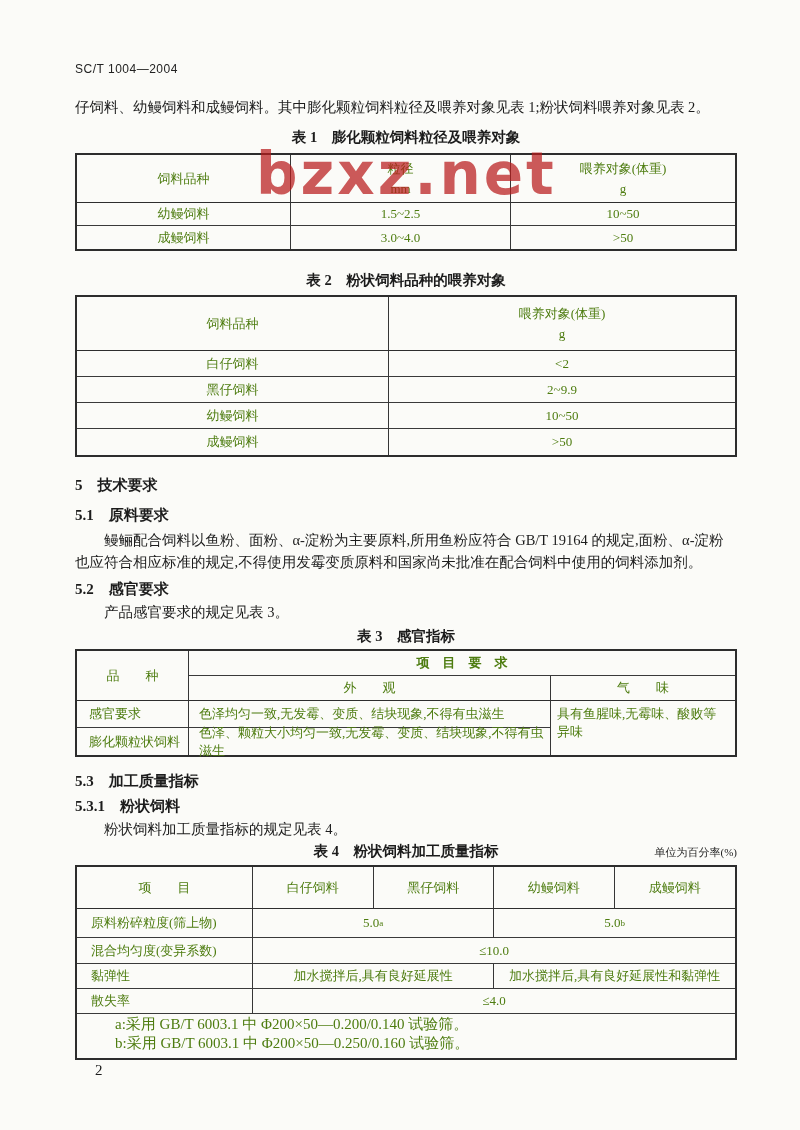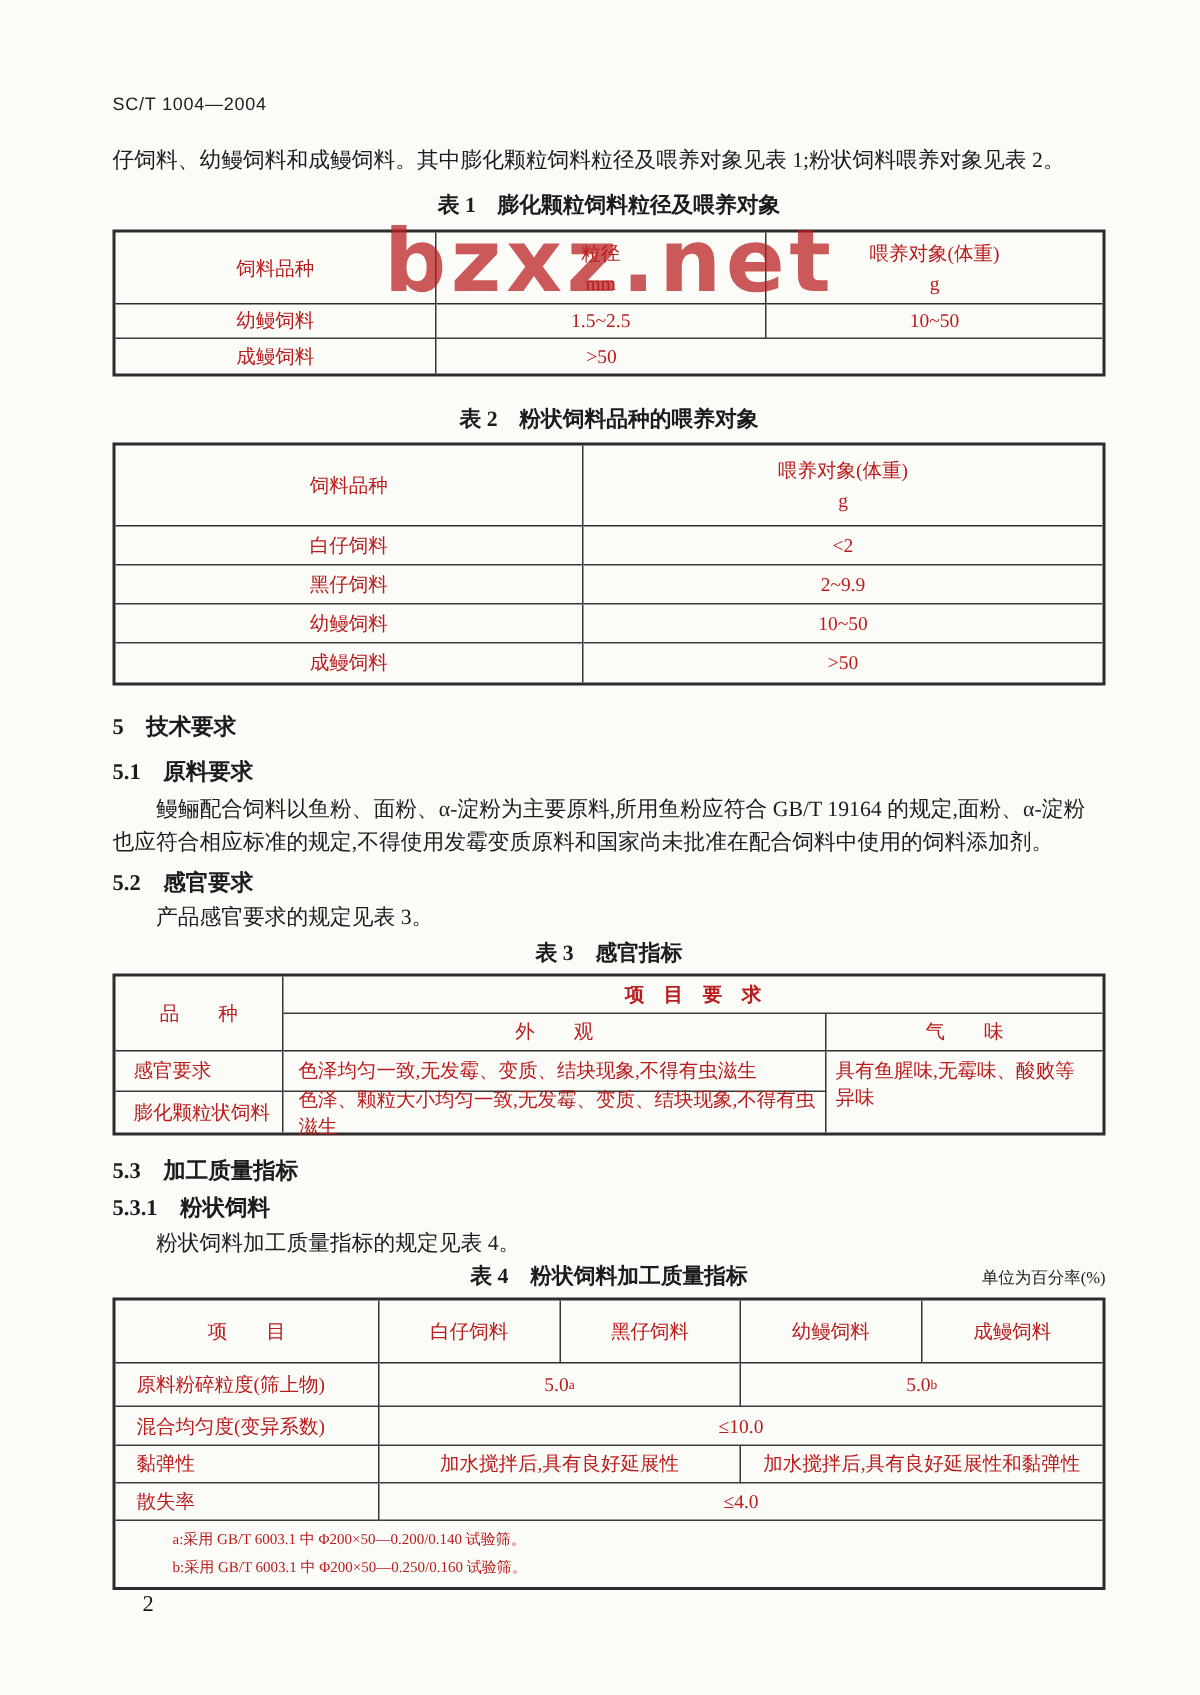--- a/index.html
+++ b/index.html
@@ -14,21 +14,21 @@
   }
   .content { position:absolute; left:75px; top:0; width:662px; }
 
   .doc-code { margin-top:62px; font-family:"Liberation Sans","DejaVu Sans",sans-serif; font-size:12px; letter-spacing:0.5px; color:#222; }
   .para { font-size:14.5px; line-height:22px; }
   .intro { margin-top:20px; }
   .indent { text-indent:2em; }
   .heading { font-weight:bold; font-size:15px; line-height:20px; }
   .tbl-title { text-align:center; font-weight:bold; font-size:14.5px; line-height:19px; }
 
-  .tbl { display:grid; border:2px solid #2d2d2d; font-size:13px; color:#b91c1c; background:transparent; }
+  .tbl { display:grid; border:2px solid #2d2d2d; font-size:13px; color:#4d7c0f; background:transparent; }
   .cell { display:flex; align-items:center; justify-content:center; text-align:center; padding:1px 6px; box-sizing:border-box; line-height:1.35; }
   .cell.left { justify-content:flex-start; text-align:left; }
   .stack { flex-direction:column; gap:2px; }
   .br  { border-right:1px solid #363636; }
   .bb  { border-bottom:1px solid #3a3a3a; }
   .bbh { border-bottom:1.6px solid #2e2e2e; }
 
   .t1 { margin-top:6px; grid-template-columns:214px 220px 1fr; grid-template-rows:48px 23px 23px; }
   .t1-title { margin-top:10px; }
 
@@ -50,21 +50,21 @@
   .s53 { margin-top:14px; }
   .s531 { margin-top:5px; }
   .s531-text { margin-top:2px; }
 
   .t4-titleline { position:relative; margin-top:2px; }
   .t4-unit { position:absolute; right:0; top:1px; font-weight:normal; font-size:11px; }
   .t4 { margin-top:4px; grid-template-columns:176px 1fr 1fr 1fr 1fr; grid-template-rows:42px 29px 26px 25px 25px 44px; }
   .span2a { grid-column:2 / span 2; }
   .span2b { grid-column:4 / span 2; }
   .span4  { grid-column:2 / span 4; }
-  .t4-foot { grid-column:1 / span 5; flex-direction:column; align-items:flex-start; justify-content:center; padding-left:38px; font-size:10px; line-height:19px; }
+  .t4-foot { grid-column:1 / span 5; flex-direction:column; align-items:flex-start; justify-content:flex-start; padding-left:38px; font-size:15px; line-height:19px; }
   sup { font-size:9px; line-height:0; }
 
   .watermark {
     position:absolute; left:256px; top:140px;
     font-family:"DejaVu Sans","Liberation Sans",sans-serif;
     font-weight:bold; font-size:58px; letter-spacing:3px;
     color:#b91c1c; opacity:0.72;
     z-index:5; pointer-events:none; user-select:none;
   }
   .page-number { position:absolute; left:95px; top:1062px; font-size:15px; }
@@ -91,20 +91,21 @@
         <span>mm</span>
       </div>
       <div class="cell stack bbh">
         <span>喂养对象(体重)</span>
         <span>g</span>
       </div>
       <div class="cell br bb">幼鳗饲料</div>
       <div class="cell br bb">1.5~2.5</div>
       <div class="cell bb">10~50</div>
       <div class="cell br">成鳗饲料</div>
+      <div class="cell br">3.0~4.0</div>
       <div class="cell">&gt;50</div>
     </div>
 
     <div class="tbl-title t2-title">表 2　粉状饲料品种的喂养对象</div>
 
     <div class="tbl t2">
       <div class="cell br bbh">饲料品种</div>
       <div class="cell stack bbh">
         <span>喂养对象(体重)</span>
         <span>g</span>

